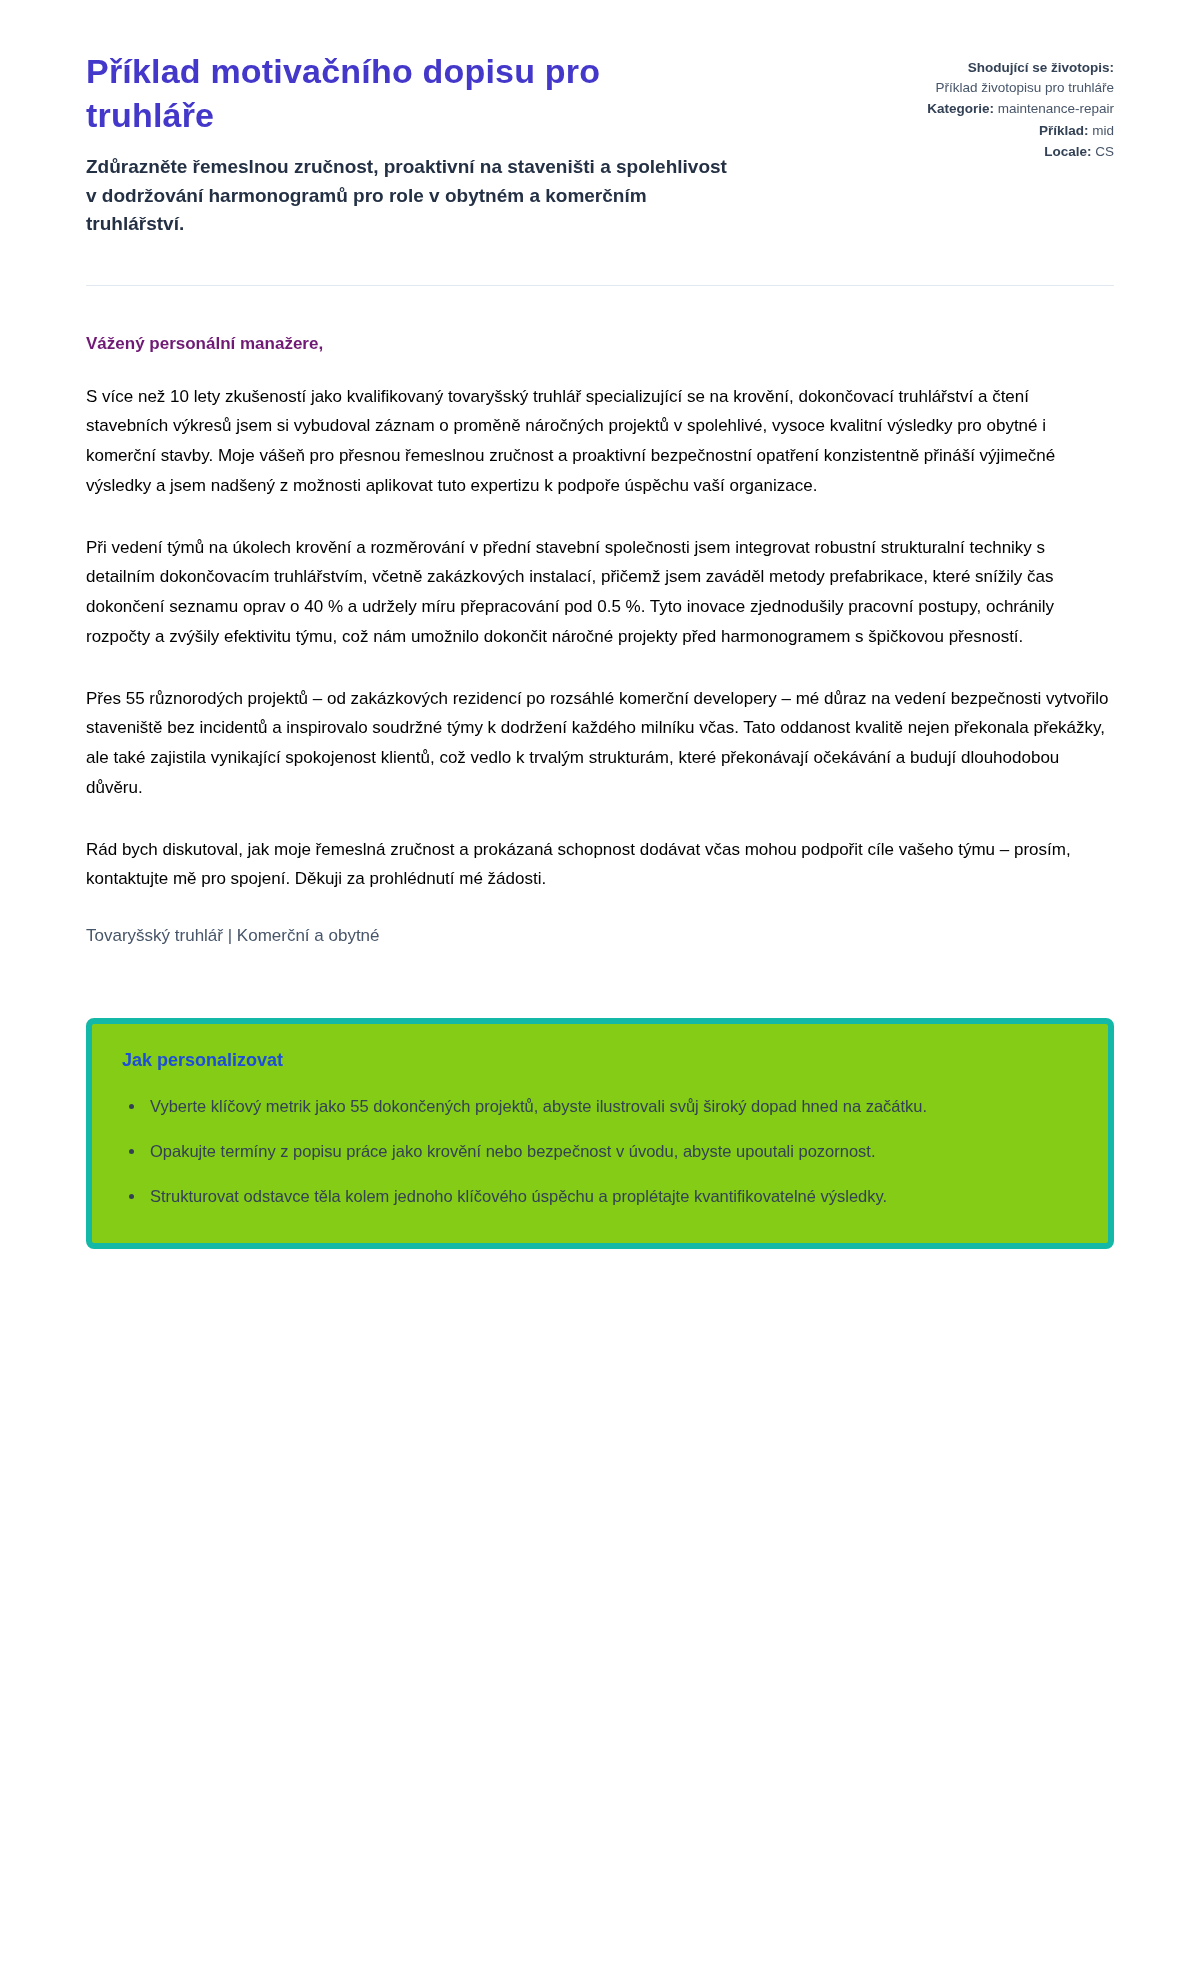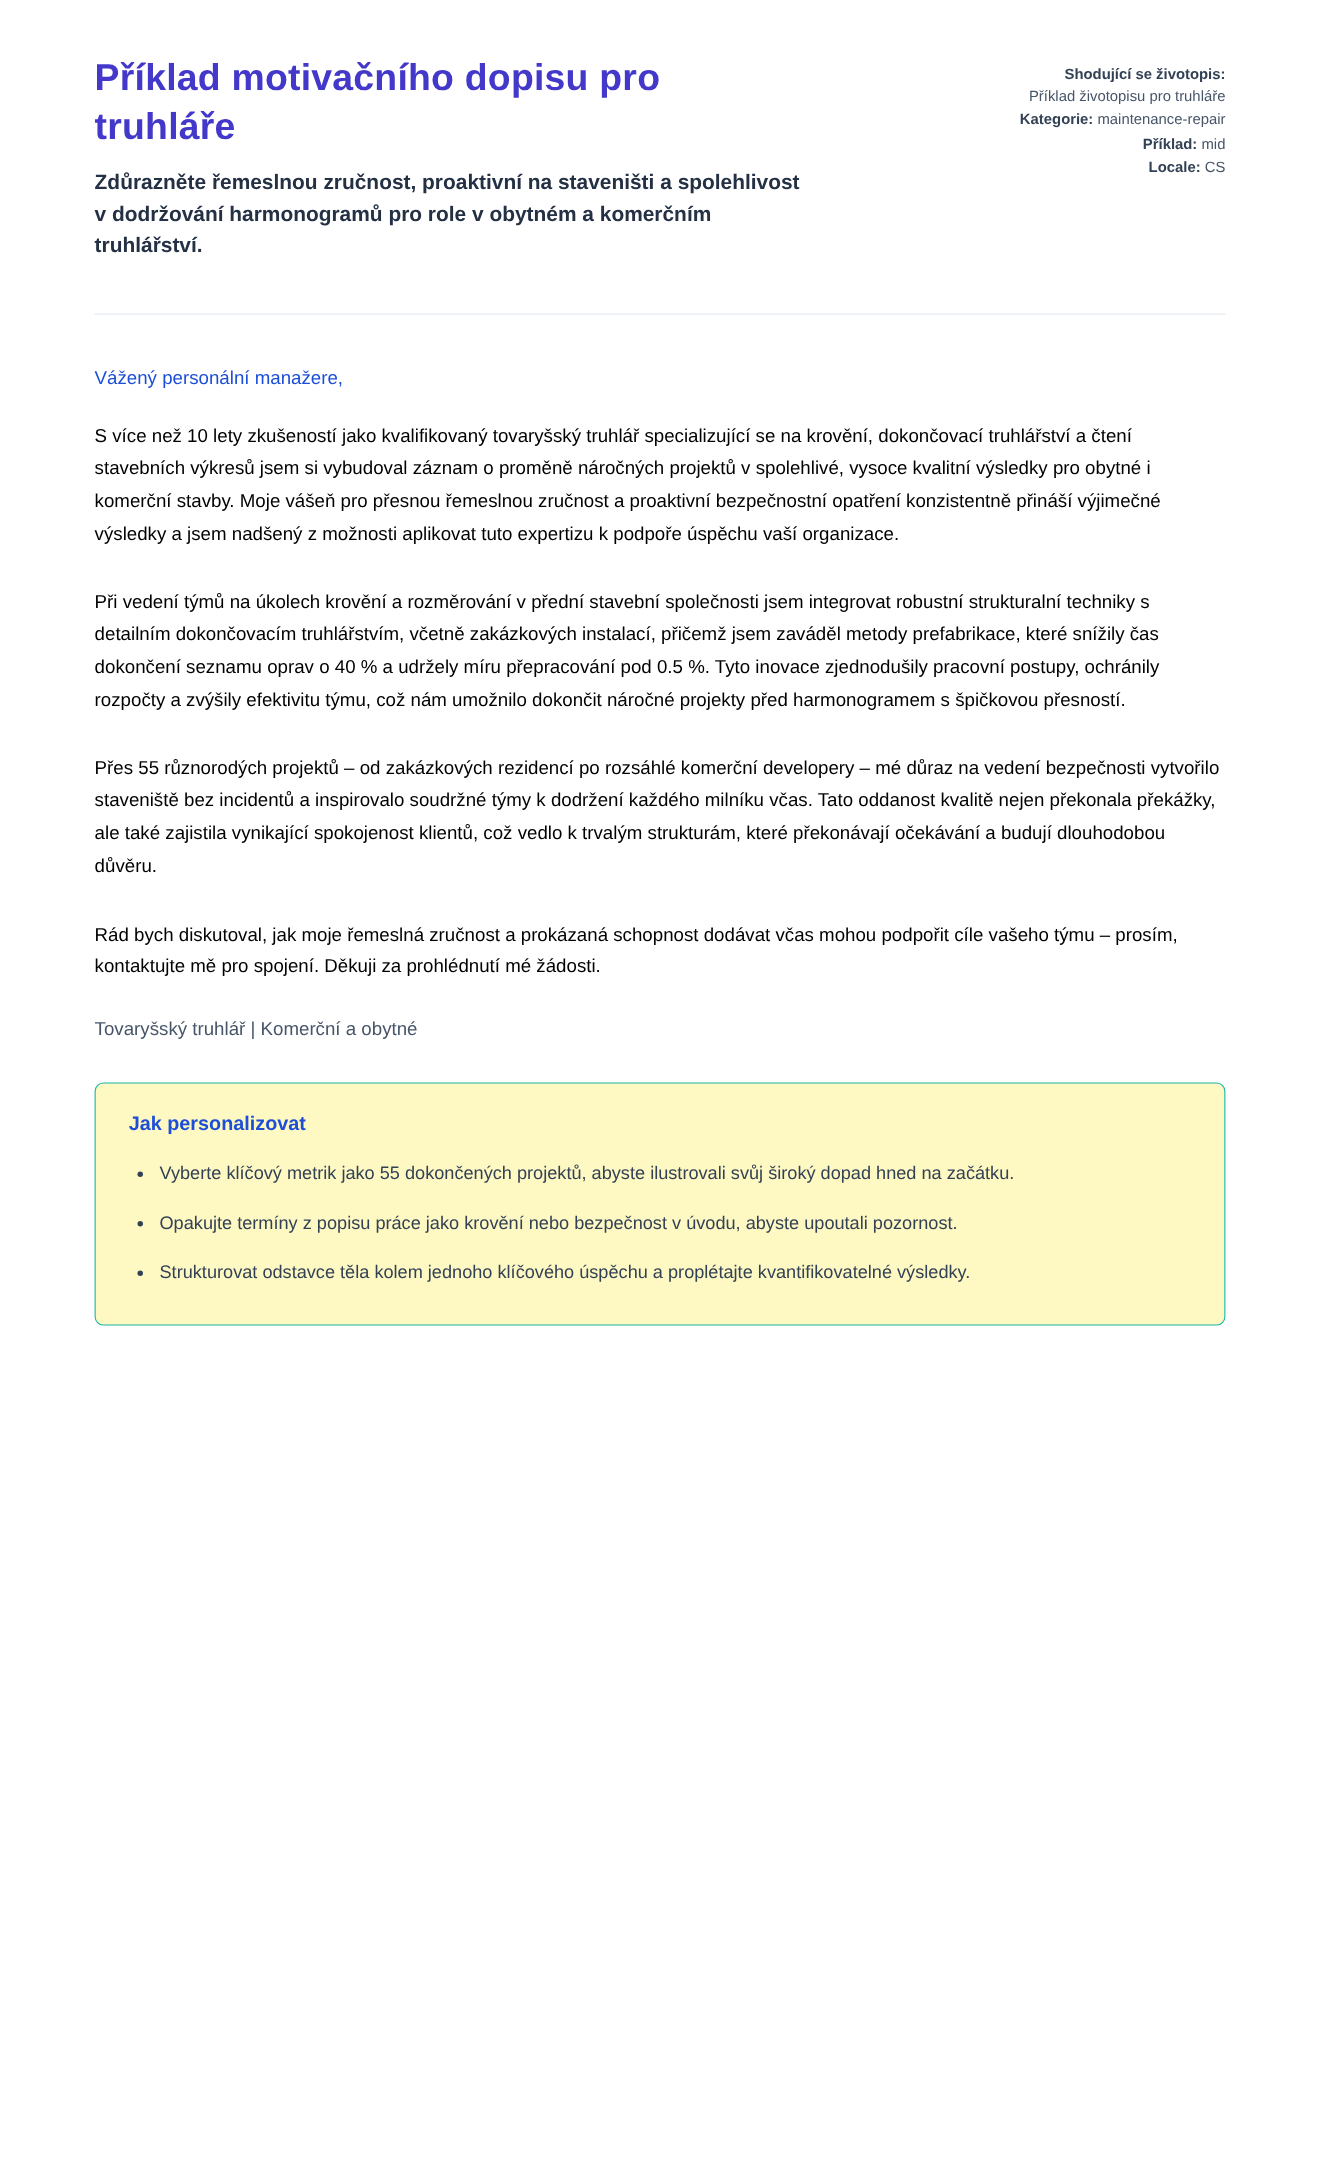--- a/index.html
+++ b/index.html
@@ -53,22 +53,22 @@
   .divider {
     border: none;
     border-top: 1px solid #e2e8f0;
     margin: 46px 0 0;
   }
   
   .letter { margin-top: 48px; }
   .salutation {
     margin: 0 0 28px;
     font-size: 17px;
-    font-weight: 400;
-    color: #1d4ed8;
+    font-weight: 700;
+    color: #701a75;
   }
   .para {
     margin: 0 0 32px;
     font-size: 17px;
     line-height: 1.75;
     color: #000000;
   }
   .sig-name {
     margin: 62px 0 10px;
     font-size: 17.5px;
@@ -92,23 +92,23 @@
     background: #edeff6;
     color: #4338ca;
     font-size: 14.5px;
     line-height: 1;
     padding: 10px 15px;
     border-radius: 4px;
     white-space: nowrap;
   }
   
   .card {
-    margin-top: 38px;
-    background: #fef9c3;
-    border: 1px solid #14b8a6;
+    margin-top: 72px;
+    background: #84cc16;
+    border: 6px solid #14b8a6;
     border-radius: 8px;
     padding: 26px 30px 32px;
   }
   .card-title {
     margin: 0 0 22px;
     font-size: 18px;
     font-weight: 700;
     color: #1d4ed8;
   }
   .card-list {

